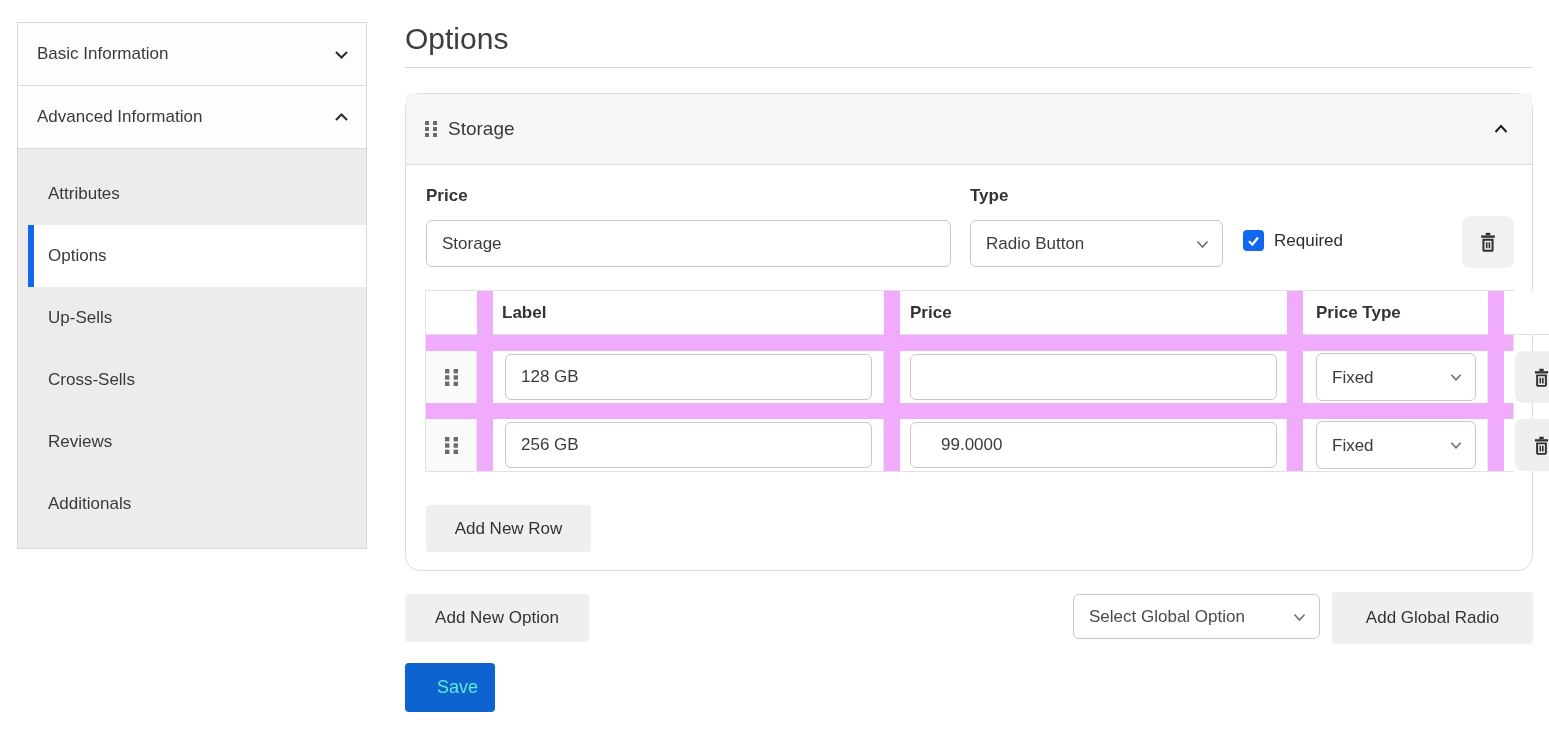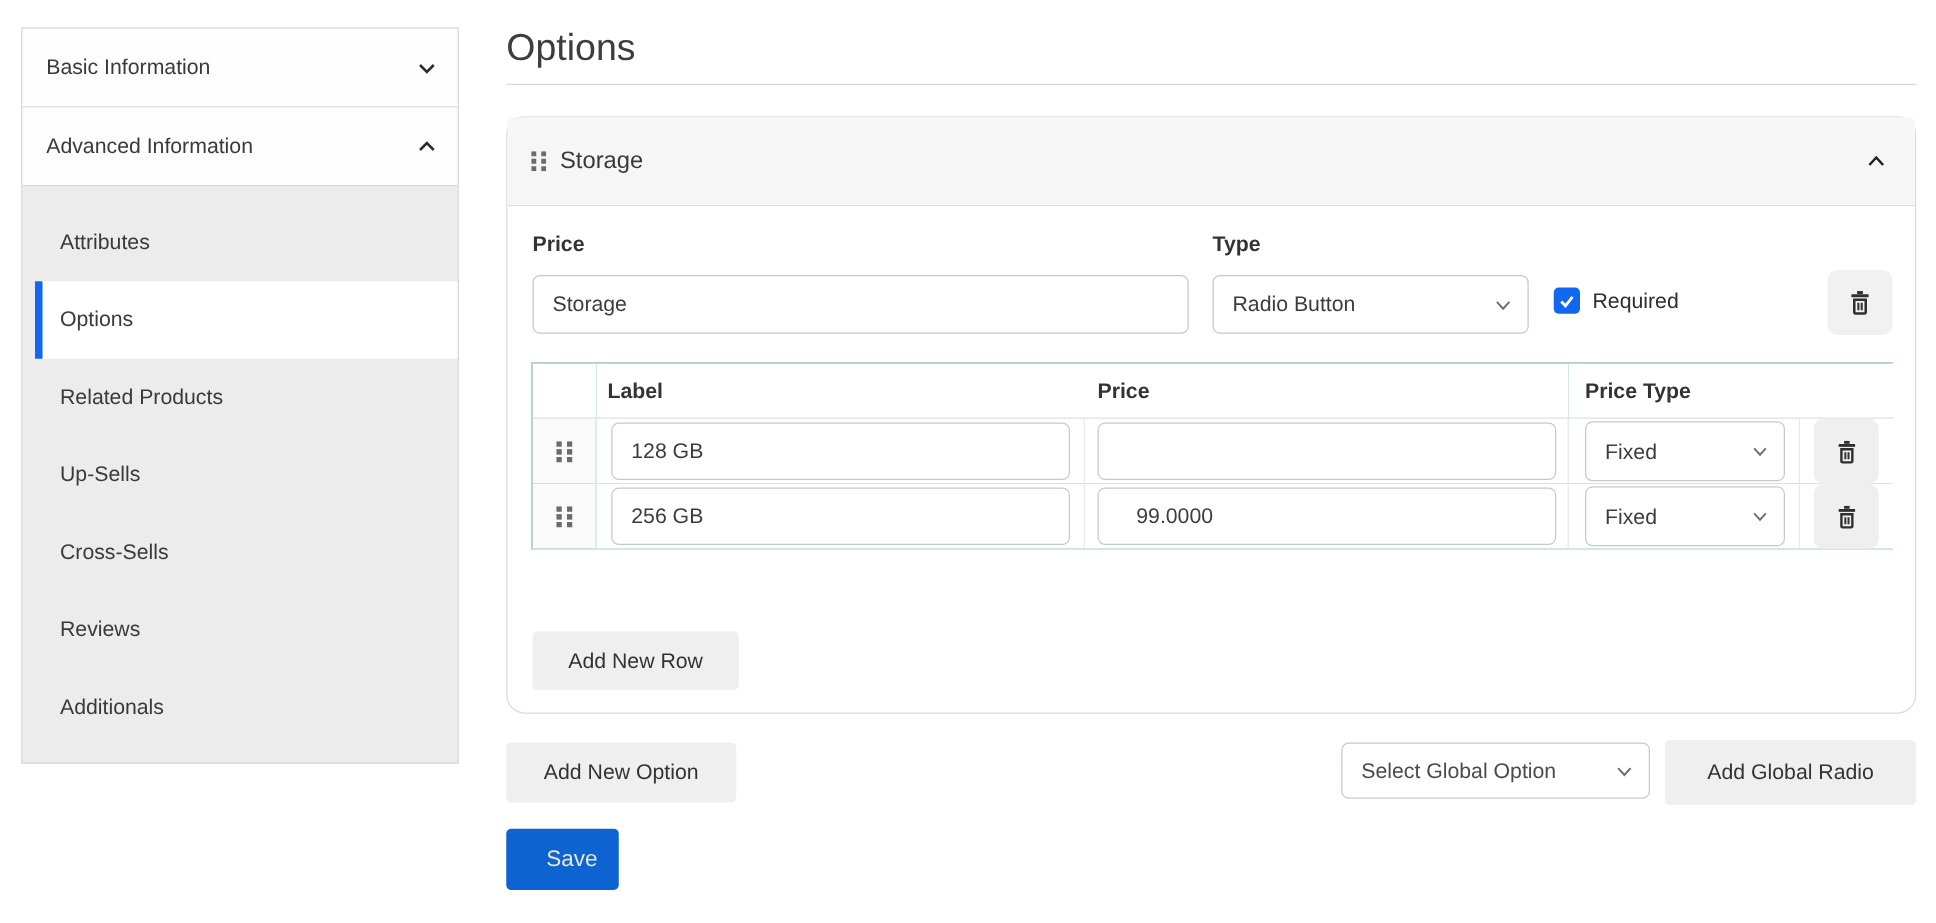--- a/index.html
+++ b/index.html
@@ -47,21 +47,21 @@
     display:flex; align-items:center; justify-content:center; }
   .req-label { margin-left:10px; font-size:17px; color:#2e2e2e; }
 
   .icon-btn { position:absolute; width:52px; height:52px; background:#f1f1f1; border:none;
     border-radius:8px; display:flex; align-items:center; justify-content:center; cursor:pointer; color:#2f2f2f; }
   .opt-delete { left:1056px; top:122px; }
 
   
   .opt-table { position:absolute; left:19px; top:196px; width:1089px;
     display:grid; grid-template-columns:51px 391px 387px 185px 75px;
-    border:1px solid #e2e2e2; background:#0f766e; }
+    border:1px solid #e2e2e2; background:#f0abfc;gap:16px; }
   .th { height:44px; display:flex; align-items:center; font-size:17px; font-weight:bold; color:#333;
     border-bottom:1px solid #e2e2e2; background:#fff; }
   .th.c2 { padding-left:9px; } .th.c3 { padding-left:10px; } .th.c4 { padding-left:13px; }
   .td { display:flex; align-items:center; background:#fff; }
   .td.divider { border-right:1px solid #e9e9e9; }
   .td.dragcell { background:#fafafa; justify-content:center; }
   .td .txt-input { height:46px; }
   .cell-label-input { width:367px; margin-left:12px; }
   .cell-price-input { width:367px; margin-left:10px;padding-left:30px; }
   .cell-sel { width:160px; height:48px; margin-left:13px; }
@@ -70,21 +70,21 @@
   .btn-gray { background:#efefef; border:none; border-radius:4px; font-family:inherit;
     font-size:17px; color:#333; cursor:pointer; display:flex; align-items:center; justify-content:center; }
   .add-row-btn { position:absolute; left:20px; top:411px; width:165px; height:47px; }
 
   .add-option-btn { position:absolute; left:405px; top:594px; width:184px; height:48px; }
   .global-select { position:absolute; left:1073px; top:594px; width:247px; height:45px; }
   .global-select .sel { color:#4a4a4a; }
   .add-global-btn { position:absolute; left:1332px; top:592px; width:201px; height:52px; }
 
   .save-btn { position:absolute; left:405px; top:663px; width:90px; height:49px;
-    background:var(--save-blue,#0d63d0); color:#e5e5e5; border:none; border-radius:4px;
+    background:var(--save-blue,#0d63d0); color:#5eead4; border:none; border-radius:4px;
     font-family:inherit; font-size:18px; cursor:pointer;padding-left:15px; }
 </style>
 </head>
 <body>
 
 <div class="screen">
 
   <nav class="sidebar">
     <div class="acc-header">
       <span>Basic Information</span>
@@ -97,23 +97,20 @@
       <svg class="chev" width="17" height="17" viewBox="0 0 17 17">
           <polyline points="3,11 8.5,5.5 14,11" fill="none" stroke="#2b2b2b" stroke-width="2"></polyline>
         </svg>
     </div>
     <div class="acc-panel">
       <div class="side-item">
           <span>Attributes</span>
         </div>
       <div class="side-item active">
           <span>Options</span>
-        </div>
-      <div class="side-item">
-          <span>Related Products</span>
         </div>
       <div class="side-item">
           <span>Up-Sells</span>
         </div>
       <div class="side-item">
           <span>Cross-Sells</span>
         </div>
       <div class="side-item">
           <span>Reviews</span>
         </div>

